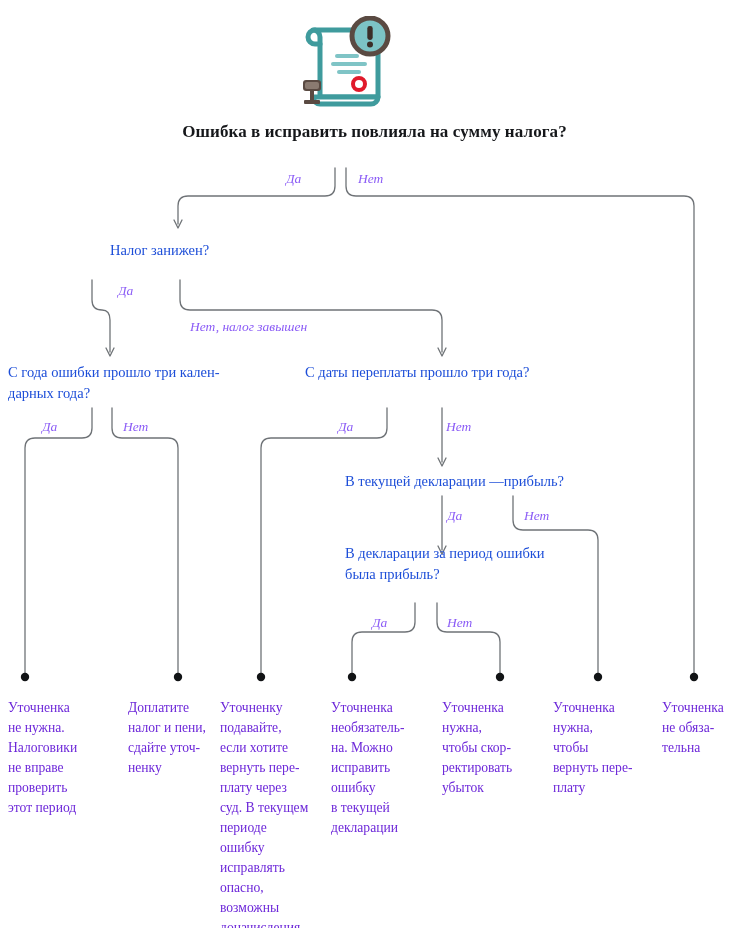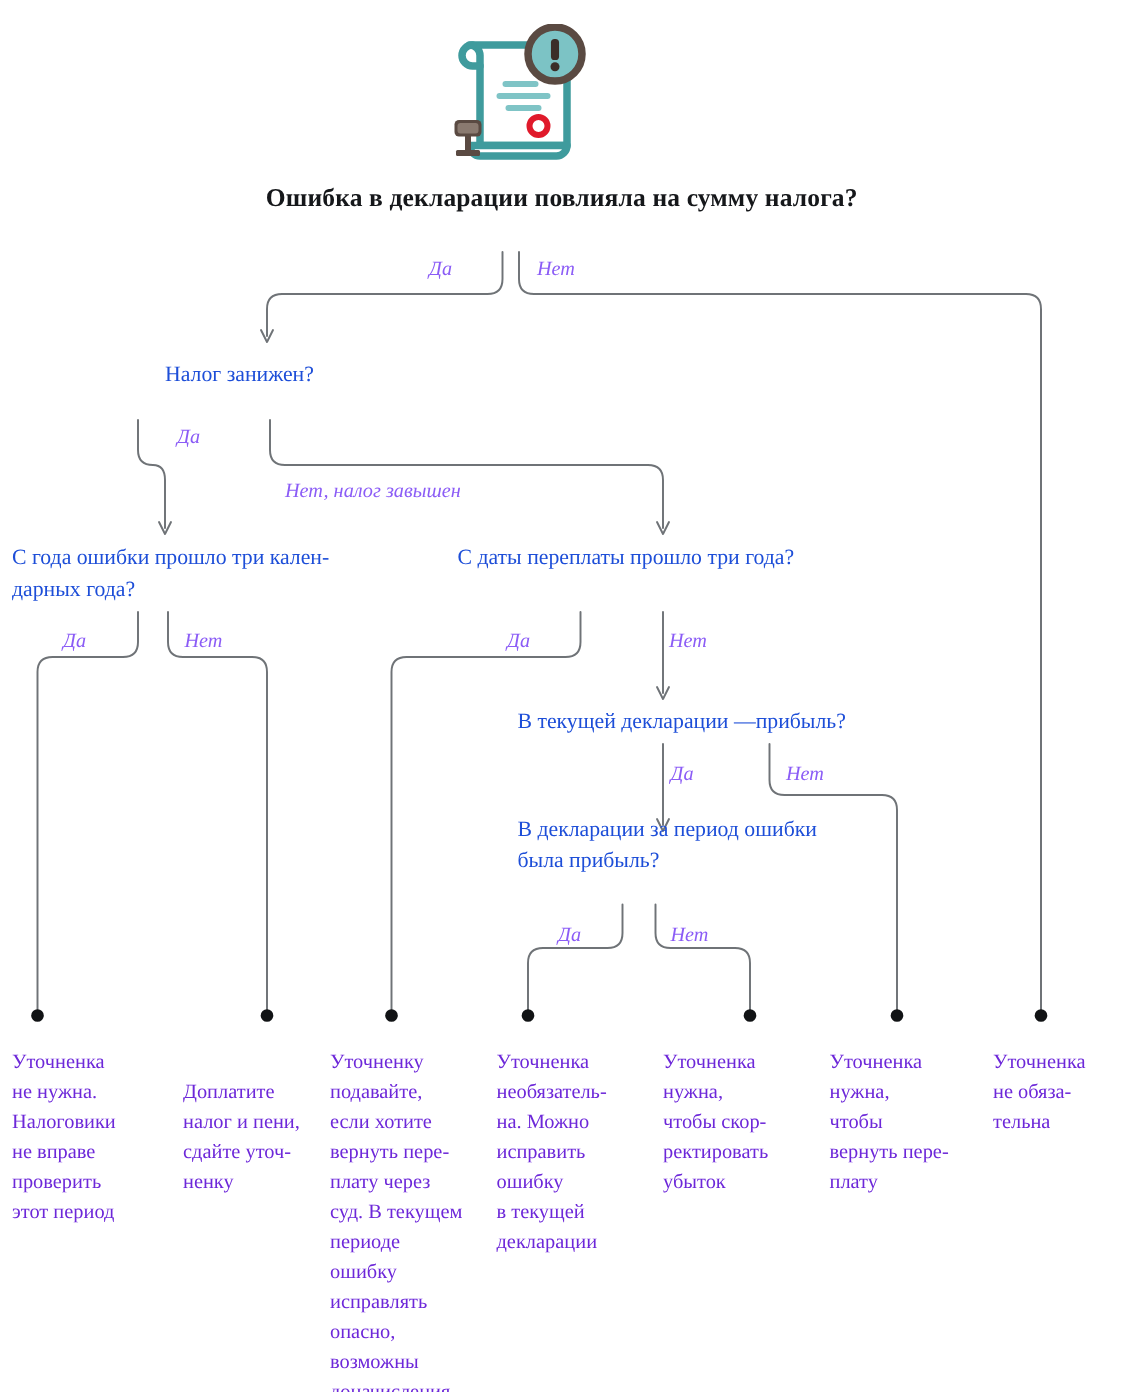--- a/index.html
+++ b/index.html
@@ -101,21 +101,21 @@
         <path d="M13 64 h12 a3 3 0 0 1 3 3 v5 a3 3 0 0 1 -3 3 h-12 a3 3 0 0 1 -3 -3 v-5 a3 3 0 0 1 3 -3 z" fill="#5a4a42"></path>
         <path d="M14 66 h10 a2 2 0 0 1 2 2 v3 a2 2 0 0 1 -2 2 h-10 a2 2 0 0 1 -2 -2 v-3 a2 2 0 0 1 2 -2 z" fill="#8a7a70"></path>
       </g>
 
       <circle cx="77" cy="20" r="18" fill="#7cc3c5" stroke="#5a4a42" stroke-width="5"></circle>
       <rect x="74.3" y="10" width="5.4" height="14" rx="2.4" fill="#3b2e28"></rect>
       <circle cx="77" cy="28.5" r="3" fill="#3b2e28"></circle>
     </svg>
   </div>
 
-  <div id="flow-title">Ошибка в декларации повлияла на сумму налога?</div>
+  <div id="flow-title">Ошибка в исправить повлияла на сумму налога?</div>
 
   <svg id="edges" viewBox="0 0 749 928">
     <g fill="none" stroke="#6f7377" stroke-width="1.3" stroke-linecap="round" stroke-linejoin="round">
 
       <path d="M335 168 L335 186 Q335 196 325 196 L188 196 Q178 196 178 206 L178 224"></path>
 
       <path d="M346 168 L346 186 Q346 196 356 196 L684 196 Q694 196 694 206 L694 675"></path>
 
       <path d="M174 220 L178 228 L182 220" fill="none"></path>
 
@@ -180,21 +180,21 @@
 
   <div class="edge-label" style="left:372px; top:615px;">Да</div>
   <div class="edge-label" style="left:447px; top:615px;">Нет</div>
 
   <div class="outcome" style="left:8px;   top:698px;">Уточненка
 не нужна.
 Налоговики
 не вправе
 проверить
 этот период</div>
-  <div class="outcome" style="left:122px; top:698px;margin-top:20px;">Доплатите
+  <div class="outcome" style="left:128px; top:698px;">Доплатите
 налог и пени,
 сдайте уточ-
 ненку</div>
   <div class="outcome" style="left:220px; top:698px;">Уточненку
 подавайте,
 если хотите
 вернуть пере-
 плату через
 суд. В текущем
 периоде

